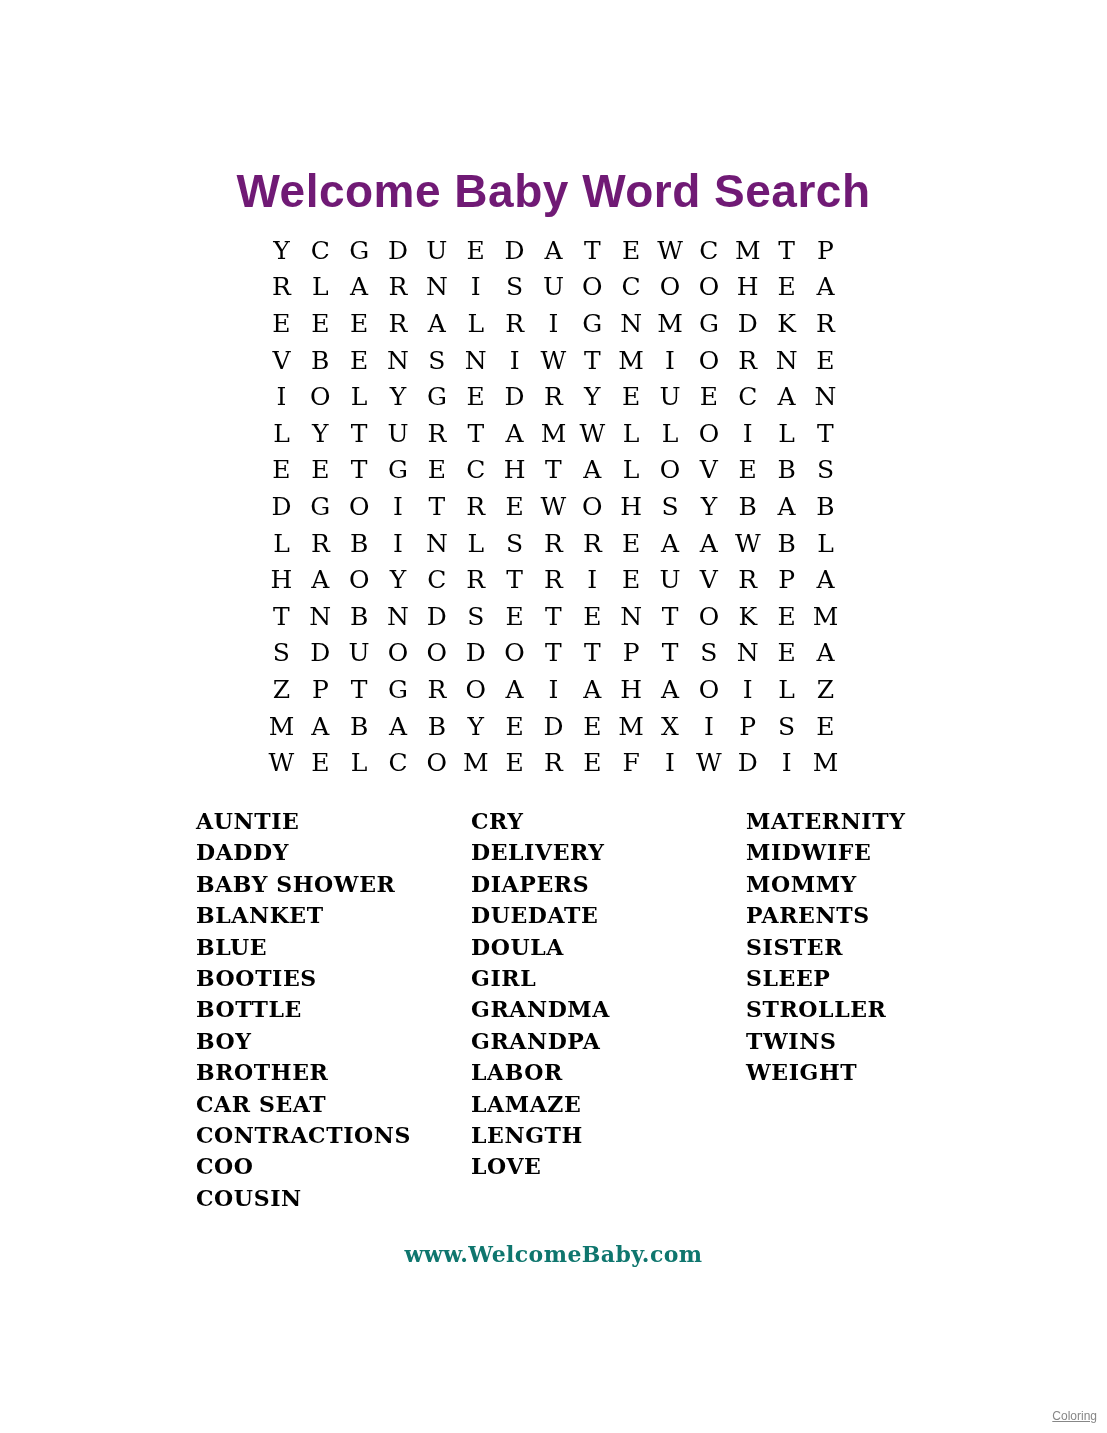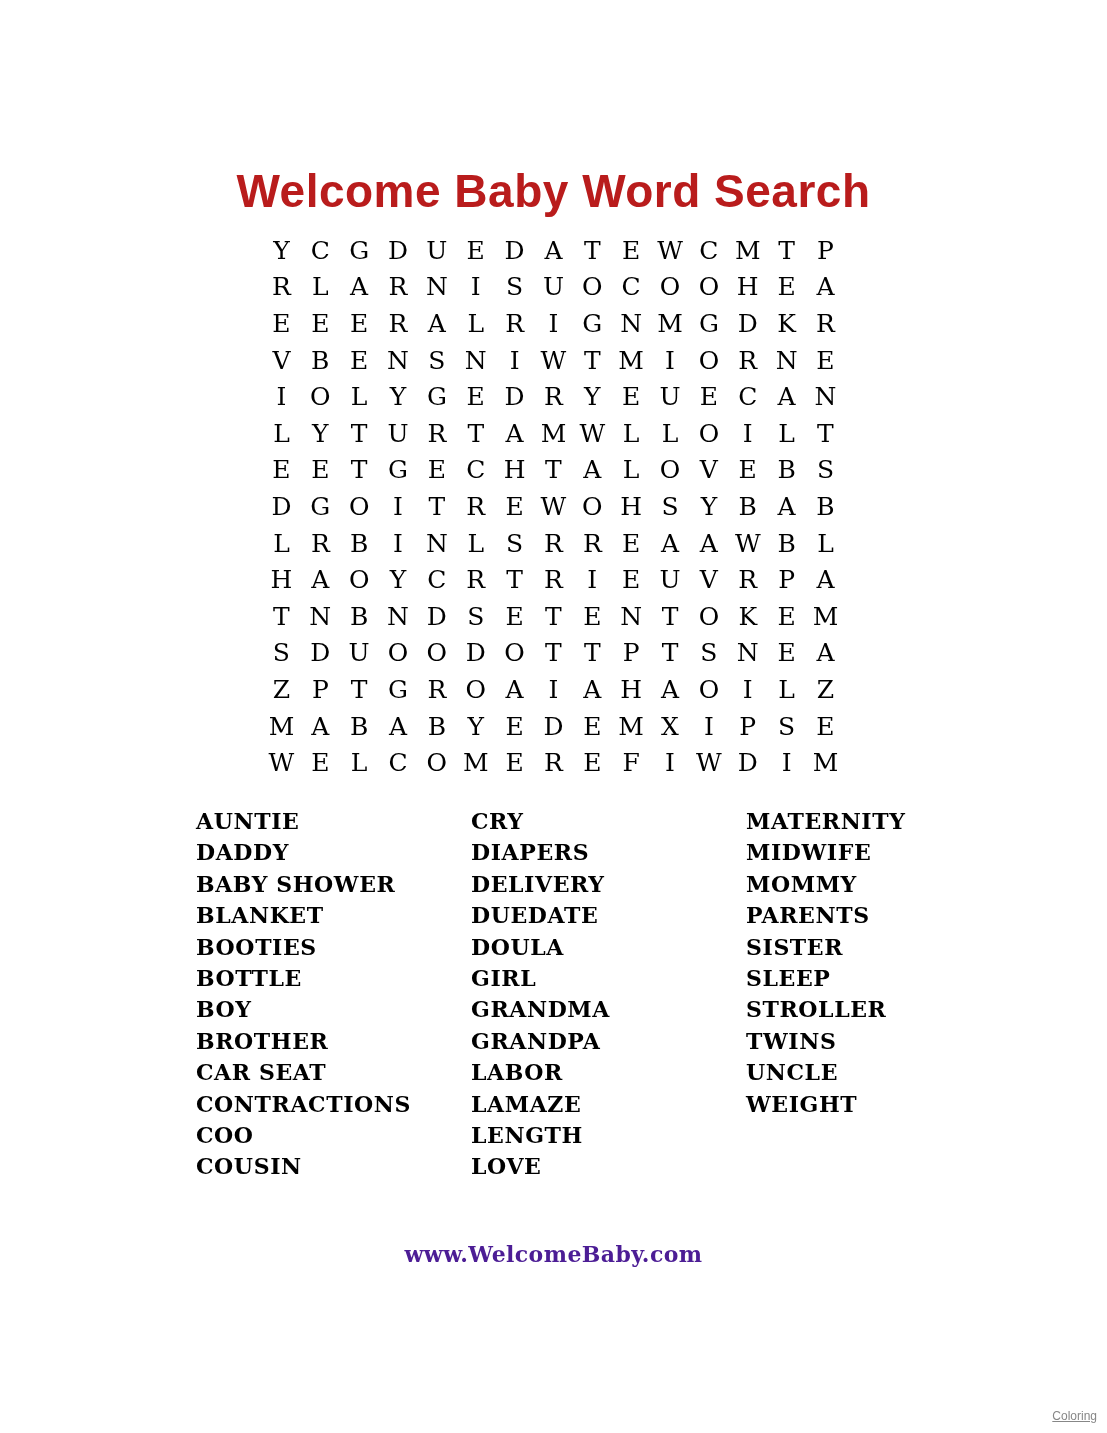--- a/index.html
+++ b/index.html
@@ -28,21 +28,21 @@
   #title {
     position: absolute;
     top: 133px;
     left: 0;
     width: 1107px;
     text-align: center;
     font-family: "Liberation Sans", "DejaVu Sans", sans-serif;
     font-weight: 700;
     font-size: 46px;
     letter-spacing: 0.5px;
-    color: #b91c1c;
+    color: #701a75;
     white-space: nowrap;
   }
 
   
   #grid {
     position: absolute;
     top: 232px;
     left: 262px;
     width: 583px;
   }
@@ -89,21 +89,21 @@
   #footer-url {
     position: absolute;
     top: 1241px;
     left: 0;
     width: 1107px;
     text-align: center;
     font-family: "DejaVu Serif", "Liberation Serif", serif;
     font-size: 22px;
     font-weight: 700;
     letter-spacing: 0.4px;
-    color: #4c1d95;
+    color: #0f766e;
     white-space: nowrap;
   }
 
   
   #watermark {
     position: absolute;
     right: 10px;
     bottom: 10px;
     font-family: "Liberation Sans", "DejaVu Sans", sans-serif;
     font-size: 12px;
@@ -377,53 +377,53 @@
         <span class="grid-cell">M</span>
       </div>
     </div>
 
   <div id="wordlist">
       <div class="word-col">
         <div class="word-item">AUNTIE</div>
         <div class="word-item">DADDY</div>
         <div class="word-item">BABY SHOWER</div>
         <div class="word-item">BLANKET</div>
+        <div class="word-item">BLUE</div>
         <div class="word-item">BOOTIES</div>
         <div class="word-item">BOTTLE</div>
         <div class="word-item">BOY</div>
         <div class="word-item">BROTHER</div>
         <div class="word-item">CAR SEAT</div>
         <div class="word-item">CONTRACTIONS</div>
         <div class="word-item">COO</div>
         <div class="word-item">COUSIN</div>
       </div>
       <div class="word-col">
         <div class="word-item">CRY</div>
+        <div class="word-item">DELIVERY</div>
         <div class="word-item">DIAPERS</div>
-        <div class="word-item">DELIVERY</div>
         <div class="word-item">DUEDATE</div>
         <div class="word-item">DOULA</div>
         <div class="word-item">GIRL</div>
         <div class="word-item">GRANDMA</div>
         <div class="word-item">GRANDPA</div>
         <div class="word-item">LABOR</div>
         <div class="word-item">LAMAZE</div>
         <div class="word-item">LENGTH</div>
         <div class="word-item">LOVE</div>
       </div>
       <div class="word-col">
         <div class="word-item">MATERNITY</div>
         <div class="word-item">MIDWIFE</div>
         <div class="word-item">MOMMY</div>
         <div class="word-item">PARENTS</div>
         <div class="word-item">SISTER</div>
         <div class="word-item">SLEEP</div>
         <div class="word-item">STROLLER</div>
         <div class="word-item">TWINS</div>
-        <div class="word-item">UNCLE</div>
         <div class="word-item">WEIGHT</div>
       </div>
     </div>
 
   <div id="footer-url">www.WelcomeBaby.com</div>
 
   <div id="watermark">Coloring</div>
 
 </div>
 

